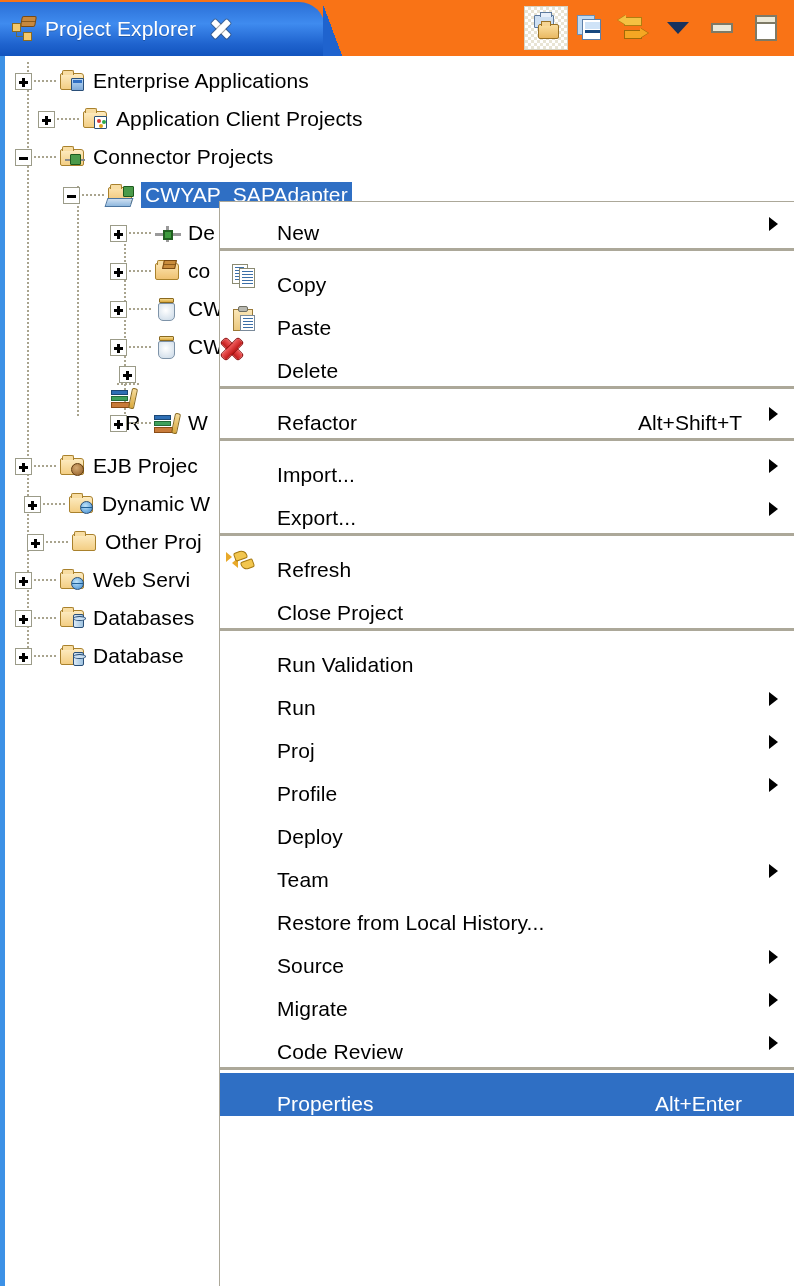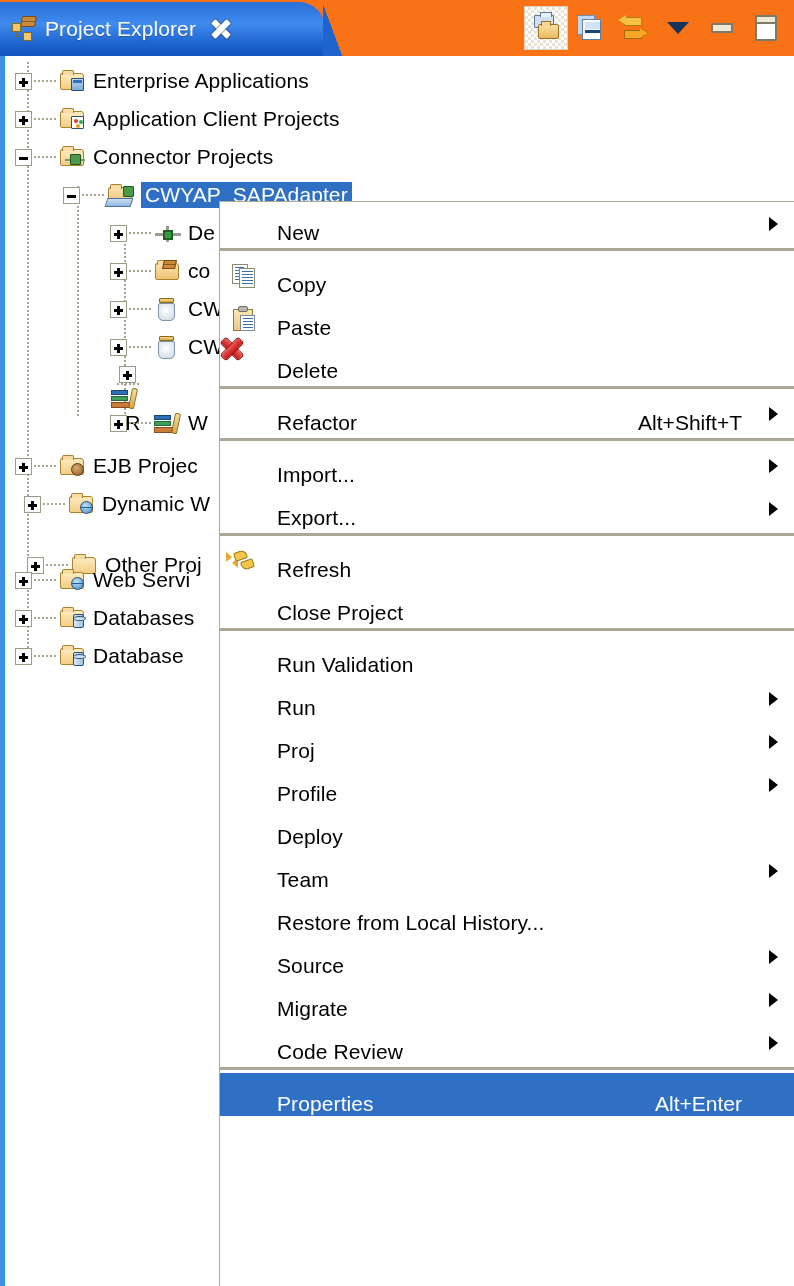--- a/index.html
+++ b/index.html
@@ -427,21 +427,21 @@
         <div class="tree-row" style="top: 6px; left: 10px;">
           <span class="expander plus"></span>
           <span class="guide"></span>
           <span class="node-icon">
             <span class="folder">
               <span class="badge ear"></span>
             </span>
           </span>
           <span class="node-label">Enterprise Applications</span>
         </div>
-        <div class="tree-row" style="top: 44px; left: 10px;">
+        <div class="tree-row" style="top: 44px; left: 1px; padding-left: 32px;">
           <span class="expander plus"></span>
           <span class="guide"></span>
           <span class="node-icon">
             <span class="folder">
               <span class="badge acp"></span>
             </span>
           </span>
           <span class="node-label">Application Client Projects</span>
         </div>
         <div class="tree-row" style="top: 82px; left: 10px;">
@@ -546,21 +546,21 @@
         <div class="tree-row" style="top: 429px; left: 10px; margin-left: 9px;">
           <span class="expander plus"></span>
           <span class="guide"></span>
           <span class="node-icon">
             <span class="folder">
               <span class="badge web"></span>
             </span>
           </span>
           <span class="node-label">Dynamic W</span>
         </div>
-        <div class="tree-row" style="top: 490px; left: 10px; padding-left: 12px;">
+        <div class="tree-row" style="top: 467px; left: 10px; padding-left: 12px;">
           <span class="expander plus"></span>
           <span class="guide"></span>
           <span class="node-icon">
             <span class="folder"></span>
           </span>
           <span class="node-label">Other Proj</span>
         </div>
         <div class="tree-row" style="top: 505px; left: 10px;">
           <span class="expander plus"></span>
           <span class="guide"></span>

